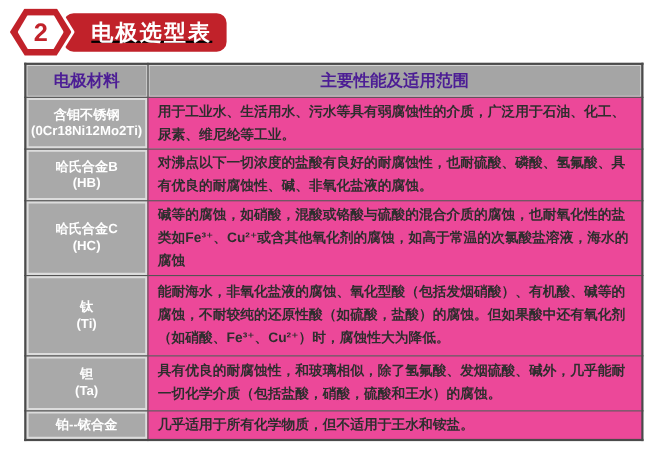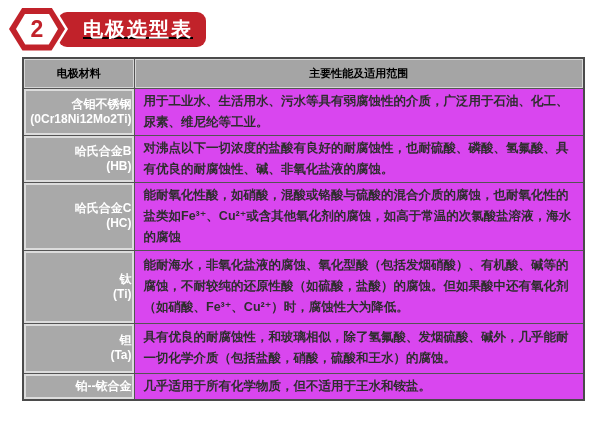--- a/index.html
+++ b/index.html
@@ -73,43 +73,43 @@
   table.sel, table.sel td, table.sel th {
     border: 1px solid #545454;
   }
   table.sel { border: 2px solid #4b4b4b; }
 
   col.c-mat { width: 111px; }
   col.c-desc { width: 450px; }
 
   th.hd {
     background: #a5a5a5;
-    color: #000000;
-    font-size: 11px;
+    color: #4c1d95;
+    font-size: 15px;
     font-weight: bold;
     text-align: center;
     height: 30px;
     box-shadow: inset 0 0 0 1px rgba(255,255,255,0.55);
   }
 
   td.mat {
     background: #a9a9a9;
     color: #ffffff;
-    text-align: right;
+    text-align: center;
     vertical-align: middle;
     font-size: 12px;
     font-weight: bold;
     line-height: 15px;
     padding: 2px;
     box-shadow: inset 0 0 0 2px rgba(255,255,255,0.6);
   }
   td.mat .mat-code { font-weight: bold; }
 
   td.desc {
-    background: #d946ef;
+    background: #ec4899;
     color: #2e2e2e;
     font-size: 12.5px;
     font-weight: bold;
     line-height: 21px;
     padding: 2px 7px 2px 9px;
     vertical-align: middle;
     text-align: left;
   }
 
   tr.h47 { height: 47px; }
@@ -161,21 +161,21 @@
         <div class="mat-code">(HB)</div>
       </td>
       <td class="desc">对沸点以下一切浓度的盐酸有良好的耐腐蚀性，也耐硫酸、磷酸、氢氟酸、具有优良的耐腐蚀性、碱、非氧化盐液的腐蚀。</td>
     </tr>
 
     <tr class="h68">
       <td class="mat">
         <div class="mat-name">哈氏合金C</div>
         <div class="mat-code">(HC)</div>
       </td>
-      <td class="desc">能耐氧化性酸，如硝酸，混酸或铬酸与硫酸的混合介质的腐蚀，也耐氧化性的盐类如Fe³⁺、Cu²⁺或含其他氧化剂的腐蚀，如高于常温的次氯酸盐溶液，海水的腐蚀</td>
+      <td class="desc">碱等的腐蚀，如硝酸，混酸或铬酸与硫酸的混合介质的腐蚀，也耐氧化性的盐类如Fe³⁺、Cu²⁺或含其他氧化剂的腐蚀，如高于常温的次氯酸盐溶液，海水的腐蚀</td>
     </tr>
 
     <tr class="h73">
       <td class="mat">
         <div class="mat-name">钛</div>
         <div class="mat-code">(Ti)</div>
       </td>
       <td class="desc">能耐海水，非氧化盐液的腐蚀、氧化型酸（包括发烟硝酸）、有机酸、碱等的腐蚀，不耐较纯的还原性酸（如硫酸，盐酸）的腐蚀。但如果酸中还有氧化剂（如硝酸、Fe³⁺、Cu²⁺）时，腐蚀性大为降低。</td>
     </tr>
 

